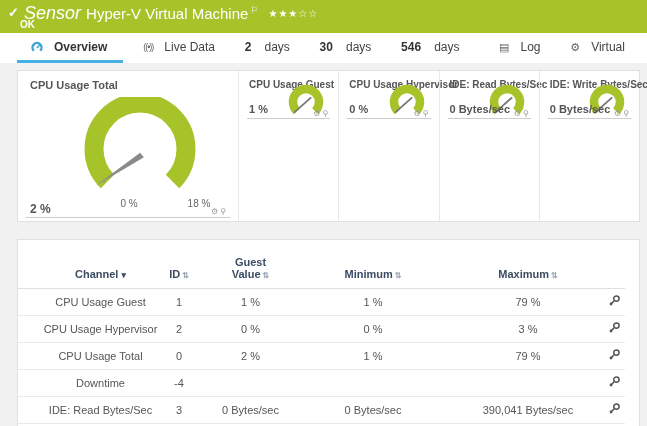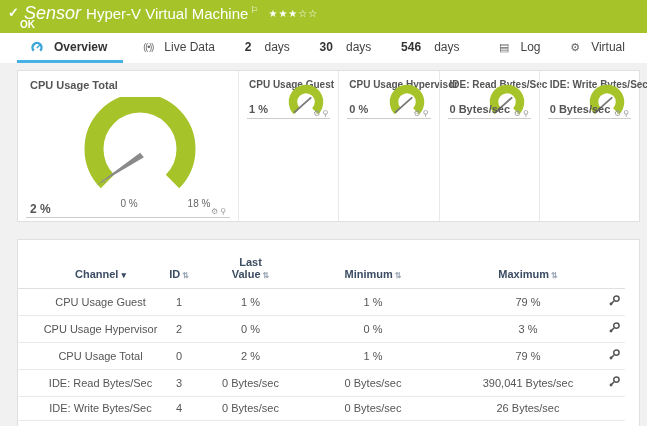--- a/index.html
+++ b/index.html
@@ -200,21 +200,21 @@
           <col class="col-id">
           <col class="col-last">
         <col class="col-min">
           <col class="col-max">
           <col class="col-edit">
       </colgroup>
       <thead>
         <tr>
           <th class="channel"><span>Channel</span><span class="sort-active">▾</span></th>
           <th class="id"><span>ID</span><span class="sort">⇅</span></th>
-          <th class="last"><span>Last</span><br><span>Value</span><span class="sort">⇅</span></th>
+          <th class="last"><span>Guest</span><br><span>Value</span><span class="sort">⇅</span></th>
           <th class="min"><span>Minimum</span><span class="sort">⇅</span></th>
           <th class="max"><span>Maximum</span><span class="sort">⇅</span></th>
           <th class="edit"></th>
         </tr>
       </thead>
       <tbody>
         <tr>
           <td class="channel">CPU Usage Guest</td>
           <td class="id">1</td>
           <td class="last">1 %</td>
@@ -237,20 +237,32 @@
                   <line x1="6" y1="7" x2="3.6" y2="9.4" stroke="#555" stroke-width="1.5"></line>
                   <circle cx="3" cy="10" r="1.4" fill="#555"></circle>
                 </svg></span></td>
         </tr>
         <tr>
           <td class="channel">CPU Usage Total</td>
           <td class="id">0</td>
           <td class="last">2 %</td>
           <td class="min">1 %</td>
           <td class="max">79 %</td>
+          <td class="edit"><span class="editicon"><svg width="13" height="13" viewBox="0 0 13 13">
+                  <circle cx="8.4" cy="4.6" r="2.7" fill="none" stroke="#555" stroke-width="1.5"></circle>
+                  <line x1="6" y1="7" x2="3.6" y2="9.4" stroke="#555" stroke-width="1.5"></line>
+                  <circle cx="3" cy="10" r="1.4" fill="#555"></circle>
+                </svg></span></td>
+        </tr>
+        <tr>
+          <td class="channel">Downtime</td>
+          <td class="id">-4</td>
+          <td class="last"></td>
+          <td class="min"></td>
+          <td class="max"></td>
           <td class="edit"><span class="editicon"><svg width="13" height="13" viewBox="0 0 13 13">
                   <circle cx="8.4" cy="4.6" r="2.7" fill="none" stroke="#555" stroke-width="1.5"></circle>
                   <line x1="6" y1="7" x2="3.6" y2="9.4" stroke="#555" stroke-width="1.5"></line>
                   <circle cx="3" cy="10" r="1.4" fill="#555"></circle>
                 </svg></span></td>
         </tr>
         <tr>
           <td class="channel">IDE: Read Bytes/Sec</td>
           <td class="id">3</td>
           <td class="last">0 Bytes/sec</td>

